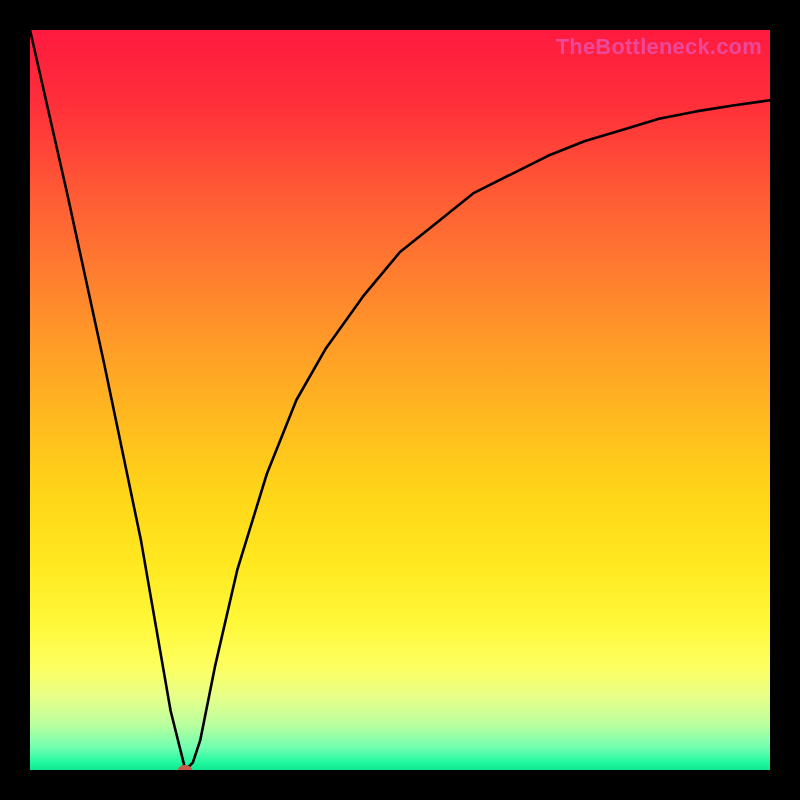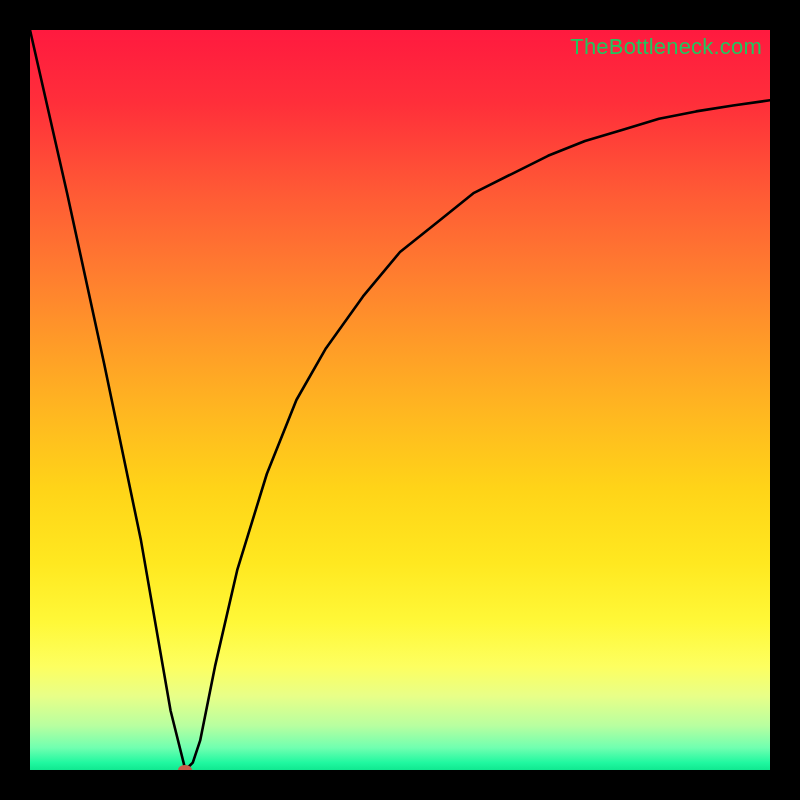--- a/index.html
+++ b/index.html
@@ -48,23 +48,23 @@
       #b8ffa0 94%,
       #70ffb0 97%,
       #20f8a0 99%,
       #10e890 100%
     );
   }
   .watermark {
     position: absolute;
     top: 4px;
     right: 8px;
-    color: #22c55e;
+    color: #ec4899;
     font-size: 22px;
-    font-weight: 400;
+    font-weight: 700;
     letter-spacing: 0.2px;
     z-index: 10;
   }
   svg.curve {
     position: absolute;
     left: 0;
     top: 0;
     width: 740px;
     height: 740px;
     z-index: 5;

